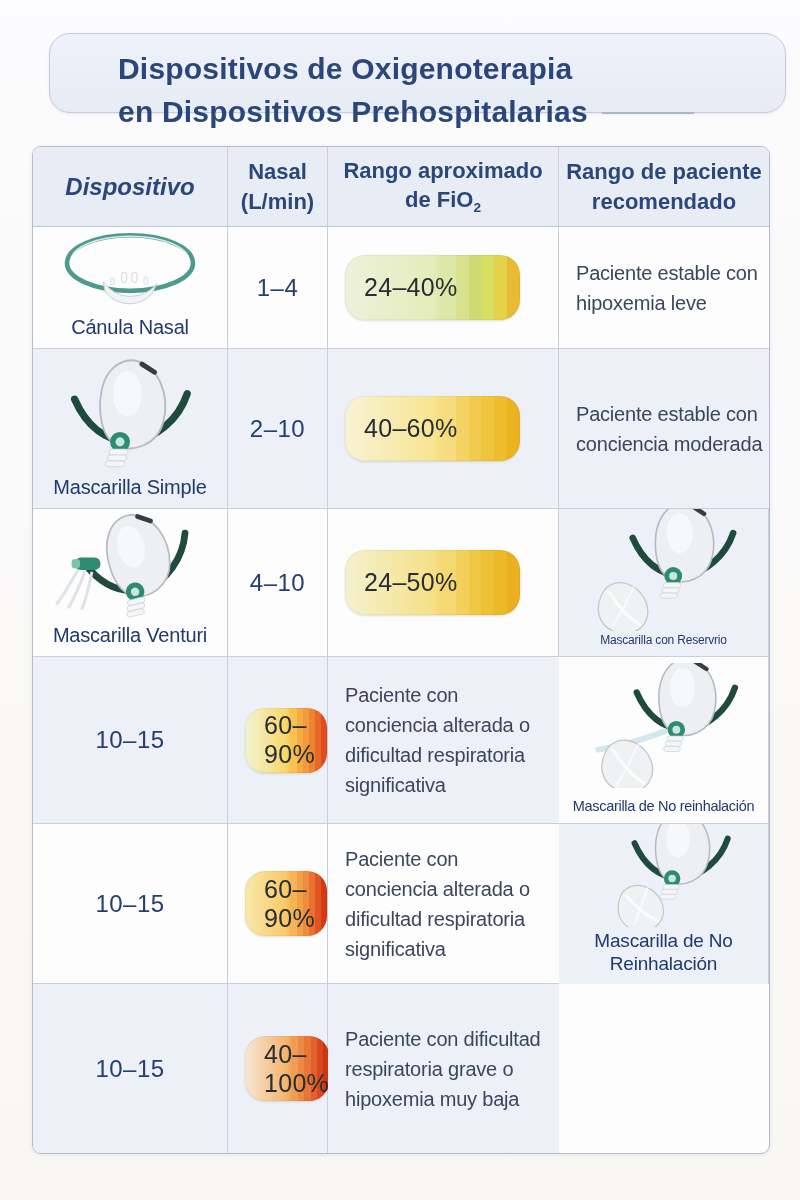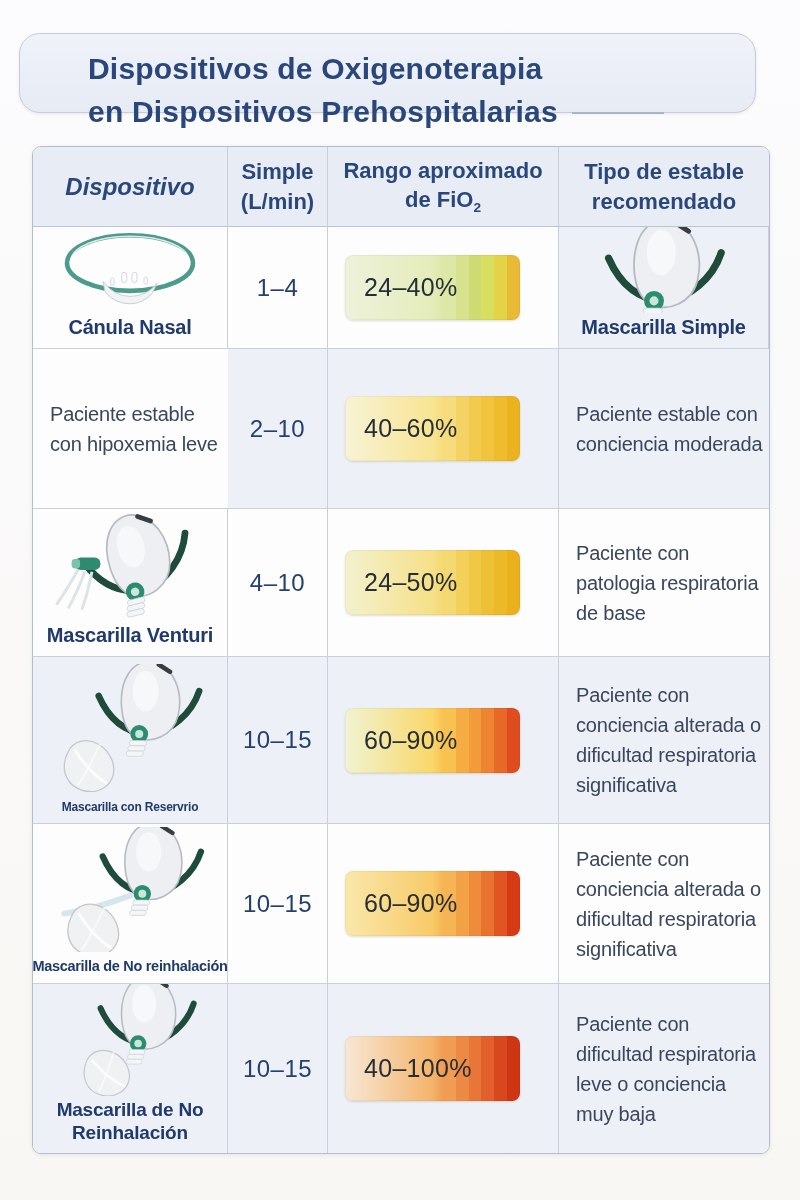--- a/index.html
+++ b/index.html
@@ -15,21 +15,21 @@
   }
   *{margin:0;padding:0;box-sizing:border-box;}
   html,body{width:800px;height:1200px;}
   body{
     position:relative;
     font-family:"Liberation Sans", sans-serif;
     background:linear-gradient(180deg,#fcfbfd 0%,#faf9f8 55%,#f8f7f3 100%);
     overflow:hidden;
   }
   .title-box{
-    position:absolute;left:19px;top:33px;width:737px;height:80px;
+    position:absolute;left:49px;top:33px;width:737px;height:80px;
     background:linear-gradient(180deg,#eff2f9,#e7ebf4);
     border:1.5px solid #c6ccd9;border-radius:21px;
     box-shadow:0 1px 3px rgba(60,70,100,.10);
     padding:14px 0 0 68px;
   }
   .title-box h1{
     font-size:30px;font-weight:600;line-height:1.42;letter-spacing:.2px;
     color:var(--heading);
   }
   .title-dash{
@@ -63,32 +63,32 @@
   }
   .th .big{font-size:24px;font-style:italic;}
   sub{font-size:.62em;}
   .dev{
     display:flex;flex-direction:column;align-items:center;justify-content:flex-end;
     padding-bottom:8px;
   }
   .dev .art{flex:1;display:flex;align-items:center;justify-content:center;width:100%;overflow:hidden;}
   .dev-label{
     color:var(--device-label);font-size:20px;letter-spacing:-.2px;
-    white-space:nowrap;text-align:center;line-height:1.25;margin-top:2px;font-weight:bold;
+    white-space:nowrap;text-align:center;line-height:1.25;margin-top:2px;
   }
   .dev-label.md{font-size:12px;}
   .dev-label.sm{font-size:14.5px;letter-spacing:-.3px;}
   .dev-label.wrap{white-space:normal;width:150px;font-size:19px;}
   .flow{
     display:flex;align-items:center;justify-content:center;
     font-size:24px;color:var(--flow);letter-spacing:.5px;
   }
   .fio{display:flex;align-items:center;padding-left:17px;}
   .bar{
-    width:175px;height:65px;border-radius:8px;
+    width:175px;height:65px;border-radius:20px;
     display:flex;align-items:center;padding-left:19px;
     color:#262d34;font-size:25px;letter-spacing:.3px;
     box-shadow:0 1px 2px rgba(90,80,40,.18), inset 0 0 0 1px rgba(0,0,0,.04);
   }
   .pat{
     display:flex;align-items:center;
     padding:6px 4px 6px 17px;
     color:var(--patient);font-size:20px;line-height:1.5;letter-spacing:-.2px;
   }
 </style>
@@ -125,29 +125,29 @@
     <span>en Dispositivos Prehospitalarias</span><span class="title-dash"></span>
   </h1>
 </header>
 
 <main class="tbl">
 
   <div class="cell th">
     <span class="big">Dispositivo</span>
   </div>
   <div class="cell th">
-    <span>Simple</span>
+    <span>Nasal</span>
     <span>(L/min)</span>
   </div>
   <div class="cell th">
     <span>Rango aproximado</span>
     <span><span>de FiO</span><sub>2</sub></span>
   </div>
   <div class="cell th lastc">
-    <span>Tipo de estable</span>
+    <span>Rango de paciente</span>
     <span>recomendado</span>
   </div>
 
   <div class="cell dev">
     <div class="art">
       <svg width="180" height="88" viewBox="0 0 190 95">
         <ellipse cx="95" cy="40" rx="68" ry="30" fill="none" stroke="#4d9b8c" stroke-width="5"></ellipse>
         <ellipse cx="95" cy="38" rx="64" ry="27" fill="none" stroke="#ffffff" stroke-width="1.6" opacity="0.8"></ellipse>
         <path d="M66,60 q12,16 29,16 q18,0 29,-14 l-5,11 q-11,11 -24,11 q-16,0 -27,-13 z" fill="#f1f3f5" stroke="#c7ccd1" stroke-width="1"></path>
         <rect x="86" y="50" width="5.5" height="11" rx="2.7" fill="#fbfcfd" stroke="#c7ccd1" stroke-width="0.8"></rect>
@@ -157,31 +157,31 @@
       </svg>
     </div>
     <span class="dev-label">Cánula Nasal</span>
   </div>
   <div class="cell flow">1–4</div>
   <div class="cell fio">
     <div class="bar" style="background: linear-gradient(90deg, rgb(237, 242, 219) 0%, rgb(228, 236, 186) 50%, rgb(221, 231, 166) 56%, rgb(221, 231, 166) 63.33%, rgb(216, 226, 142) 63.33%, rgb(216, 226, 142) 70.67%, rgb(206, 219, 114) 70.67%, rgb(206, 219, 114) 78%, rgb(216, 222, 95) 78%, rgb(216, 222, 95) 85.33%, rgb(228, 211, 72) 85.33%, rgb(228, 211, 72) 92.67%, rgb(233, 186, 54) 92.67%, rgb(233, 186, 54) 100%); color: rgb(38, 45, 52);">
       <span>24–40%</span>
     </div>
   </div>
+  <div class="cell pat lastc">
+    <span>Paciente estable con hipoxemia leve</span>
+  </div>
+
   <div class="cell dev alt">
     <div class="art">
       <svg width="180" height="118" viewBox="0 0 190 130">
         <use href="#icoMask"></use>
       </svg>
     </div>
     <span class="dev-label">Mascarilla Simple</span>
-  </div>
-
-  <div class="cell pat lastc">
-    <span>Paciente estable con hipoxemia leve</span>
   </div>
   <div class="cell flow alt">2–10</div>
   <div class="cell fio alt">
     <div class="bar" style="background: linear-gradient(90deg, rgb(247, 243, 214) 0%, rgb(248, 228, 146) 50%, rgb(246, 220, 124) 56%, rgb(246, 220, 124) 63.33%, rgb(244, 211, 100) 63.33%, rgb(244, 211, 100) 70.67%, rgb(242, 203, 78) 70.67%, rgb(242, 203, 78) 78%, rgb(240, 196, 60) 78%, rgb(240, 196, 60) 85.33%, rgb(238, 188, 45) 85.33%, rgb(238, 188, 45) 92.67%, rgb(236, 179, 33) 92.67%, rgb(236, 179, 33) 100%); color: rgb(38, 45, 52);">
       <span>40–60%</span>
     </div>
   </div>
   <div class="cell pat alt lastc">
     <span>Paciente estable con conciencia moderada</span>
   </div>
@@ -198,23 +198,20 @@
       </svg>
     </div>
     <span class="dev-label">Mascarilla Venturi</span>
   </div>
   <div class="cell flow">4–10</div>
   <div class="cell fio">
     <div class="bar" style="background: linear-gradient(90deg, rgb(243, 241, 206) 0%, rgb(246, 224, 136) 50%, rgb(244, 216, 113) 56%, rgb(244, 216, 113) 63.33%, rgb(242, 208, 90) 63.33%, rgb(242, 208, 90) 70.67%, rgb(240, 200, 69) 70.67%, rgb(240, 200, 69) 78%, rgb(238, 192, 52) 78%, rgb(238, 192, 52) 85.33%, rgb(236, 185, 40) 85.33%, rgb(236, 185, 40) 92.67%, rgb(234, 176, 30) 92.67%, rgb(234, 176, 30) 100%); color: rgb(38, 45, 52);">
       <span>24–50%</span>
     </div>
   </div>
-  <div class="cell pat lastc">
-    <span>Paciente con patologia respiratoria de base</span>
-  </div>
 
   <div class="cell dev alt">
     <div class="art">
       <svg width="180" height="128" viewBox="0 0 190 150">
         <use href="#icoMask" transform="translate(26,-12) scale(0.95)"></use>
         <use href="#icoBag" transform="translate(10,76)"></use>
       </svg>
     </div>
     <span class="dev-label md">Mascarilla con Reservrio</span>
   </div>
@@ -257,16 +254,16 @@
     </div>
     <span class="dev-label wrap">Mascarilla de No Reinhalación</span>
   </div>
   <div class="cell flow alt bot">10–15</div>
   <div class="cell fio alt bot">
     <div class="bar" style="background: linear-gradient(90deg, rgb(247, 231, 213) 0%, rgb(244, 180, 107) 50%, rgb(240, 157, 83) 56%, rgb(240, 157, 83) 63.33%, rgb(236, 138, 69) 63.33%, rgb(236, 138, 69) 70.67%, rgb(231, 118, 56) 70.67%, rgb(231, 118, 56) 78%, rgb(225, 96, 43) 78%, rgb(225, 96, 43) 85.33%, rgb(216, 72, 30) 85.33%, rgb(216, 72, 30) 92.67%, rgb(206, 53, 19) 92.67%, rgb(206, 53, 19) 100%); color: rgb(38, 45, 52);">
       <span>40–100%</span>
     </div>
   </div>
   <div class="cell pat alt lastc bot">
-    <span>Paciente con dificultad respiratoria leve o conciencia muy baja</span>
+    <span>Paciente con dificultad respiratoria grave o hipoxemia muy baja</span>
   </div>
 
 </main>
 
 </body></html>

